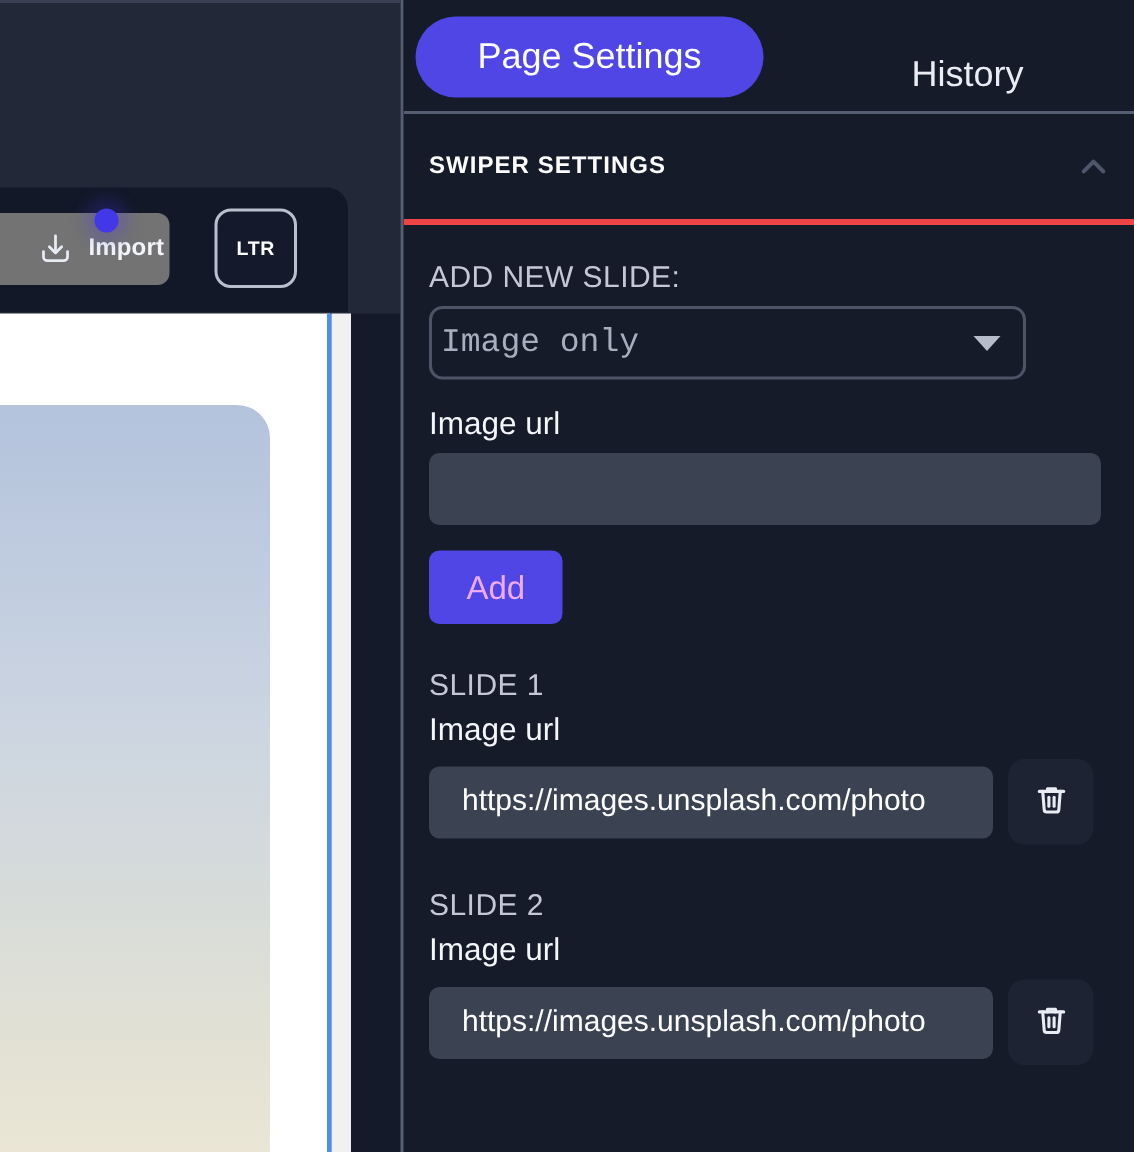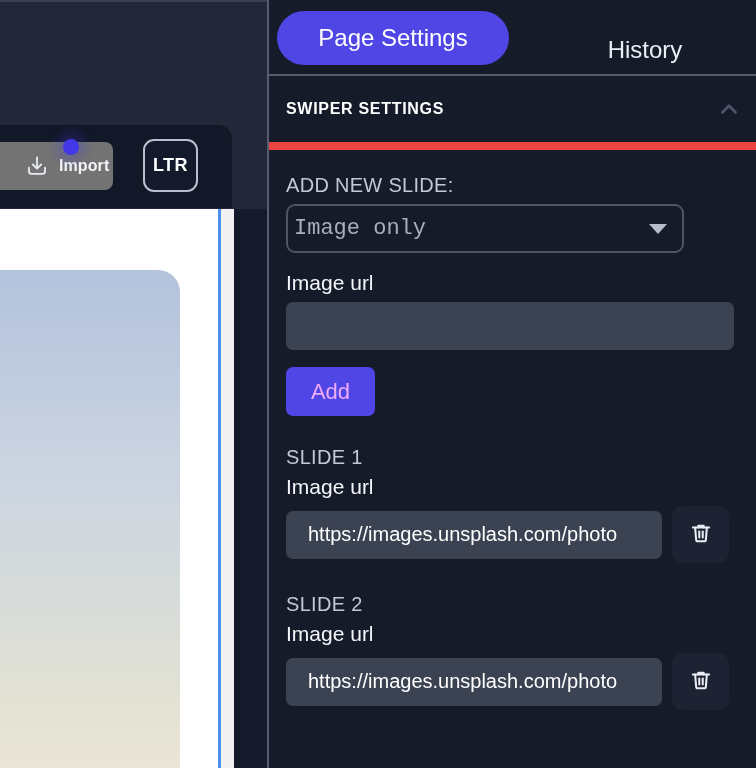--- a/index.html
+++ b/index.html
@@ -56,21 +56,21 @@
     background: #4338e8;
     box-shadow: 0 0 10px 7px rgba(67,56,232,0.22);
     cursor: pointer;
   }
   #ltr-button {
     position: absolute; left: 183px; top: 14px;
     width: 55px; height: 53px;
     background: #141a2b;
     border: 2px solid #b9bfcd;
     border-radius: 11px;
-    color: #ffffff; font-size: 18px; font-weight: bold;
+    color: #ffffff; font-size: 13px; font-weight: bold;
     letter-spacing: .4px;
     display: flex; align-items: center; justify-content: center;
     cursor: pointer;
   }
 
   
   #page-preview {
     position: absolute; left: 0; top: 209px;
     width: 220px; height: 559px;
     background: #ffffff;
@@ -149,21 +149,21 @@
     border-radius: 27px;
     color: #ffffff;
   }
   #tab-page-settings { position: absolute; left: 8px; top: 11px; width: 232px; }
   #tab-history { position: absolute; left: 264px; top: 23px; width: 224px; }
 
   
   #section-header {
     position: relative;
     height: 74px;
-    border-bottom: 8px solid #ef4444;
+    border-bottom: 4px solid #ef4444;
     display: flex; align-items: center;
     padding: 0 16px 0 17px;
     cursor: pointer;
   }
   #section-title {
     color: #ffffff;
     font-size: 16px;
     font-weight: bold;
     letter-spacing: .7px;
   }

